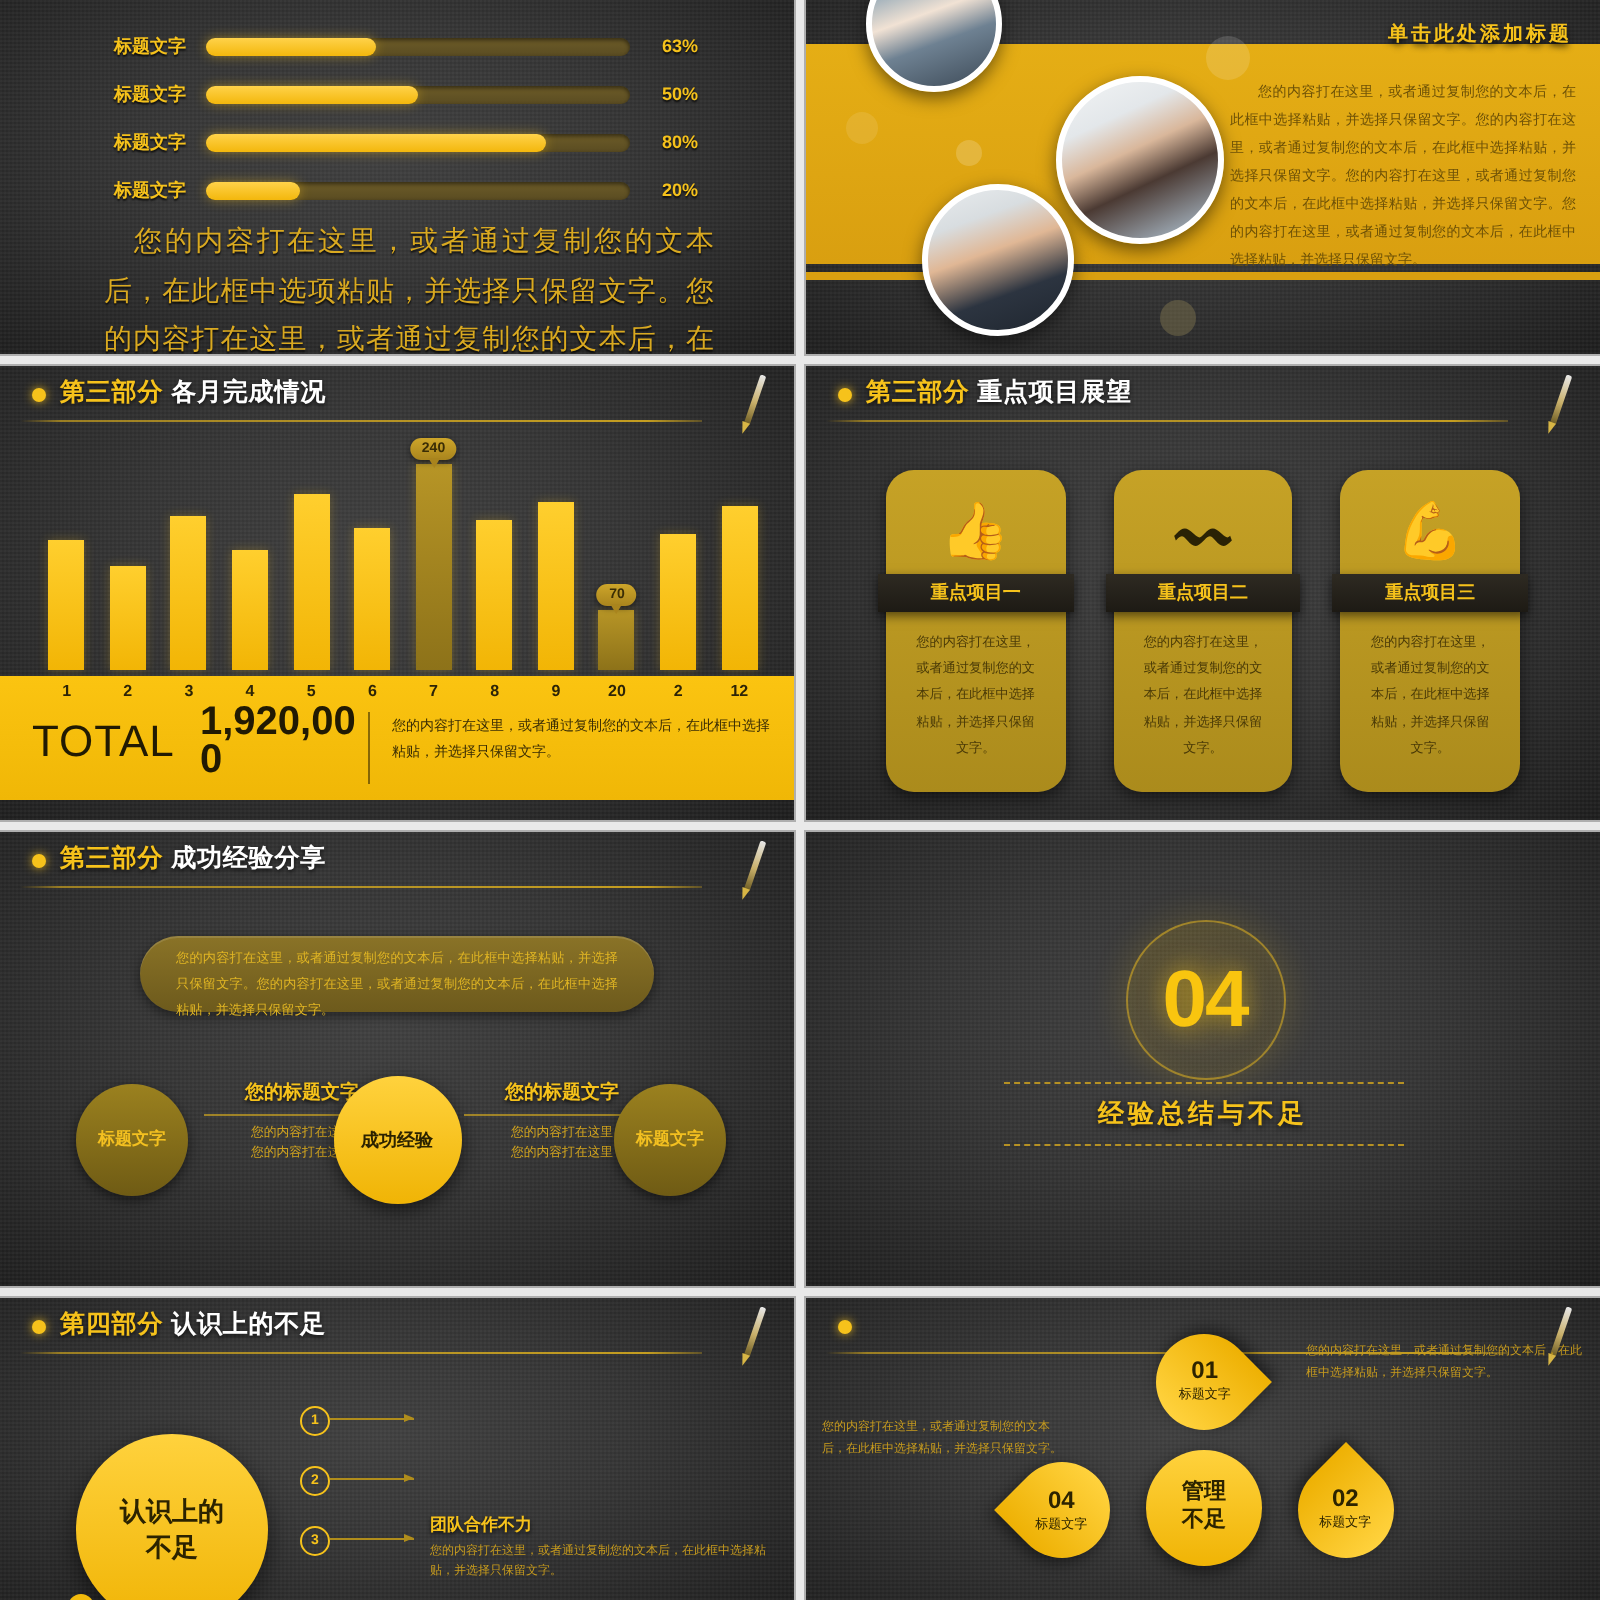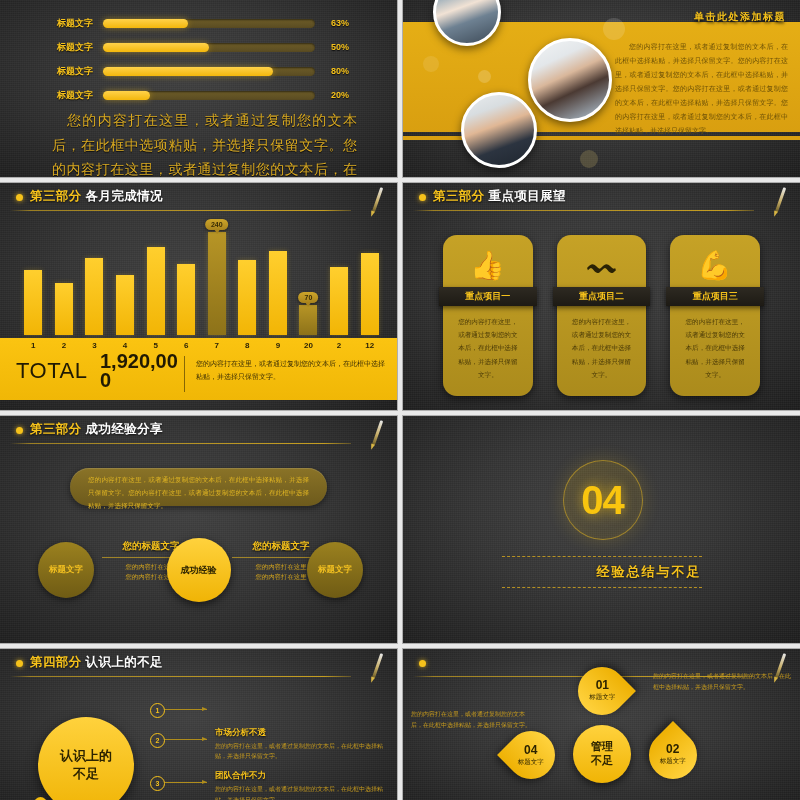--- a/index.html
+++ b/index.html
@@ -199,21 +199,21 @@
 
   
   .s6 .ring{
     position:absolute;left:50%;top:44px;margin-left:-39px;width:78px;height:78px;border-radius:50%;
     background:radial-gradient(circle at 45% 40%, rgba(246,194,27,.22), rgba(246,194,27,.05) 70%);
     border:1px solid rgba(246,194,27,.5);
     box-shadow:0 0 18px rgba(246,194,27,.18), inset 0 0 14px rgba(246,194,27,.12);
     display:flex;align-items:center;justify-content:center;
   }
   .s6 .ring span{color:#f9c50f;font-size:40px;font-weight:bold;letter-spacing:-1px;text-shadow:0 0 12px rgba(249,197,15,.55);}
-  .s6 .cap{position:absolute;left:50%;top:140px;margin-left:-100px;width:200px;text-align:right;}
+  .s6 .cap{position:absolute;left:50%;top:125px;margin-left:-100px;width:200px;text-align:center;}
   .s6 .cap .d{height:0;border-top:1px dashed rgba(214,168,30,.8);}
   .s6 .cap h3{margin:6px 0;color:#f6c21b;font-size:13px;font-weight:bold;letter-spacing:2px;text-shadow:0 1px 3px rgba(0,0,0,.8);}
 
   
   .s7 .bigc{
     position:absolute;left:38px;top:68px;width:96px;height:96px;border-radius:50%;
     background:linear-gradient(180deg,#ffd23d,#f0b405);
     display:flex;align-items:center;justify-content:center;
     color:#2c2300;font-size:13px;font-weight:bold;line-height:1.35;text-align:center;
     box-shadow:0 4px 12px rgba(0,0,0,.55);
@@ -501,24 +501,20 @@
     <div class="d1"></div>
 
     <div class="items">
       <div class="it">
         <div class="bnum">1</div>
         <div class="arr"></div>
       </div>
       <div class="it">
         <div class="bnum">2</div>
         <div class="arr"></div>
-        <div class="tx">
-          <h5>市场分析不透</h5>
-          <p>您的内容打在这里，或者通过复制您的文本后，在此框中选择粘贴，并选择只保留文字。</p>
-        </div>
       </div>
       <div class="it">
         <div class="bnum">3</div>
         <div class="arr"></div>
         <div class="tx">
           <h5>团队合作不力</h5>
           <p>您的内容打在这里，或者通过复制您的文本后，在此框中选择粘贴，并选择只保留文字。</p>
         </div>
       </div>
     </div>

